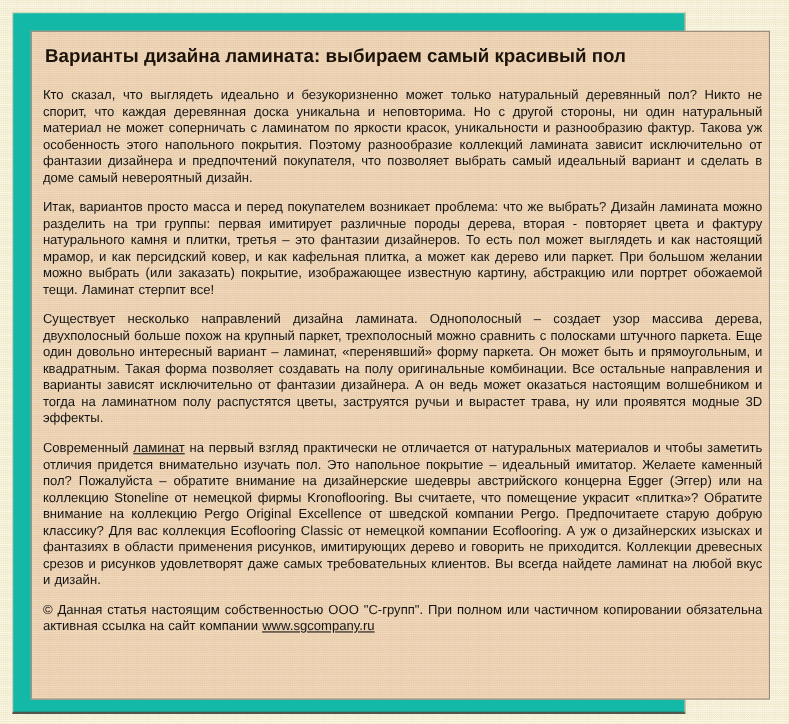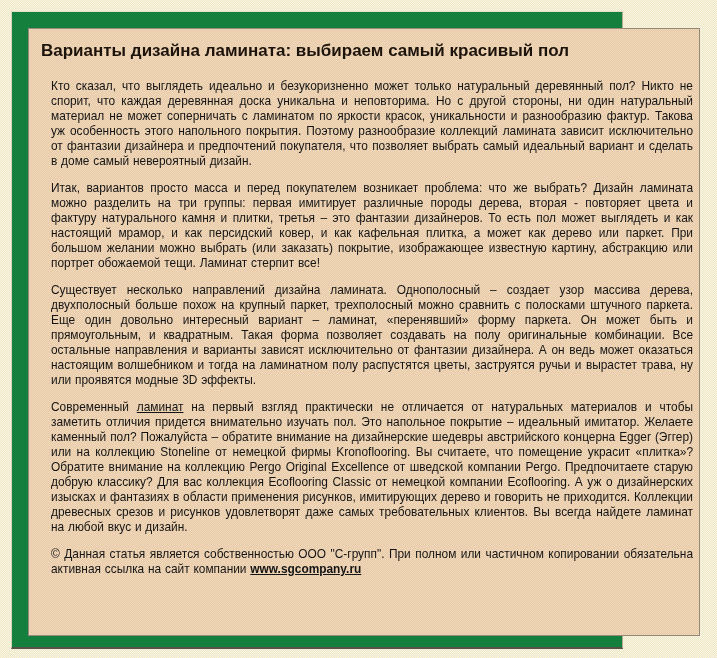--- a/index.html
+++ b/index.html
@@ -13,21 +13,21 @@
     position: relative;
     background-color: #f6f2da;
     background-image: repeating-conic-gradient(#ede6c5 0% 25%, #faf7e6 0% 50%);
     background-size: 2px 2px;
   }
   
   .content-page {
     position: absolute;
     left: 11px; top: 11px;
     width: 612px; height: 638px;
-    background: #15803d;
+    background: #14b8a6;
     border-left: 1px solid #d9d3b8;
     border-top: 1px solid #e4dfc6;
     border-right: 1px solid #b3ac93;
     border-bottom: 2px solid #55524a;
   }
   
   .article-panel {
     position: absolute;
     left: 16px; top: 16px;
     width: 672px; height: 608px;
@@ -44,40 +44,39 @@
     font-weight: bold;
     color: #1c130b;
     margin: 12px 0 0 6px;
     letter-spacing: 0;
   }
   .article-body p {
     font-size: 11.9px;
     line-height: 15px;
     color: #141414;
     text-align: justify;
-    margin: 12px 0 0 16px;
+    margin: 12px 0 0 4px;
     word-spacing: 0.5px;
   }
   .article-body p:first-child { margin-top: 18px; }
   .article-body .b { font-weight: normal; }
   .article-body .u { text-decoration: underline; }
   .article-body a {
     color: #141414;
     text-decoration: underline;
     cursor: pointer;
-    font-weight: bold;
   }
 </style>
 </head>
 <body>
 
 <div class="content-page">
   <div class="article-panel">
     <h1 class="article-title">Варианты дизайна ламината: выбираем самый красивый пол</h1>
     <div class="article-body">
         <p><span>Кто сказал, что выглядеть идеально и безукоризненно может только натуральный деревянный пол? Никто не спорит, что каждая деревянная доска уникальна и неповторима. Но с другой стороны, ни один натуральный материал не может соперничать с ламинатом по яркости красок, уникальности и разнообразию фактур. Такова уж особенность этого напольного покрытия. Поэтому разнообразие коллекций ламината зависит исключительно от фантазии дизайнера и предпочтений покупателя, что позволяет выбрать самый идеальный вариант и сделать в доме самый невероятный дизайн.</span></p>
         <p><span>Итак, вариантов просто масса и перед покупателем возникает проблема: что же выбрать? </span><span class="b">Дизайн ламината</span><span> можно разделить на три группы: первая имитирует различные породы дерева, вторая - повторяет цвета и фактуру натурального камня и плитки, третья – это фантазии дизайнеров. То есть пол может выглядеть и как настоящий мрамор, и как персидский ковер, и как кафельная плитка, а может как дерево или паркет. При большом желании можно выбрать (или заказать) покрытие, изображающее известную картину, абстракцию или портрет обожаемой тещи. Ламинат стерпит все!</span></p>
         <p><span>Существует несколько </span><span class="b">направлений дизайна ламината</span><span>. Однополосный – создает узор массива дерева, двухполосный больше похож на крупный паркет, трехполосный можно сравнить с полосками штучного паркета. Еще один довольно интересный вариант – ламинат, «перенявший» форму паркета. Он может быть и прямоугольным, и квадратным. Такая форма позволяет создавать на полу оригинальные комбинации. Все остальные направления и варианты зависят исключительно от фантазии дизайнера. А он ведь может оказаться настоящим волшебником и тогда на ламинатном полу распустятся цветы, заструятся ручьи и вырастет трава, ну или проявятся модные 3D эффекты.</span></p>
         <p><span>Современный </span><span class="b u">ламинат</span><span> на первый взгляд практически не отличается от натуральных материалов и чтобы заметить отличия придется внимательно изучать пол. Это напольное покрытие – идеальный имитатор. Желаете каменный пол? Пожалуйста – обратите внимание на дизайнерские шедевры австрийского концерна </span><span class="b">Egger (Эггер)</span><span> или на коллекцию </span><span class="b">Stoneline</span><span> от немецкой фирмы </span><span class="b">Kronoflooring</span><span>. Вы считаете, что помещение украсит «плитка»? Обратите внимание на коллекцию </span><span class="b">Pergo Original Excellence</span><span> от шведской компании </span><span class="b">Pergo</span><span>. Предпочитаете старую добрую классику? Для вас коллекция </span><span class="b">Ecoflooring Classic</span><span> от немецкой компании </span><span class="b">Ecoflooring</span><span>. А уж о дизайнерских изысках и фантазиях в области применения рисунков, имитирующих дерево и говорить не приходится. Коллекции древесных срезов и рисунков удовлетворят даже самых требовательных клиентов. Вы всегда найдете ламинат на любой вкус и дизайн.</span></p>
-        <p><span>© Данная статья является собственностью </span><span class="b">ООО "С-групп"</span><span>. При полном или частичном копировании обязательна активная ссылка на сайт компании </span><a href="#">www.sgcompany.ru</a></p>
+        <p><span>© Данная статья настоящим собственностью </span><span class="b">ООО "С-групп"</span><span>. При полном или частичном копировании обязательна активная ссылка на сайт компании </span><a href="#">www.sgcompany.ru</a></p>
       </div>
   </div>
 </div>
 
 </body></html>

